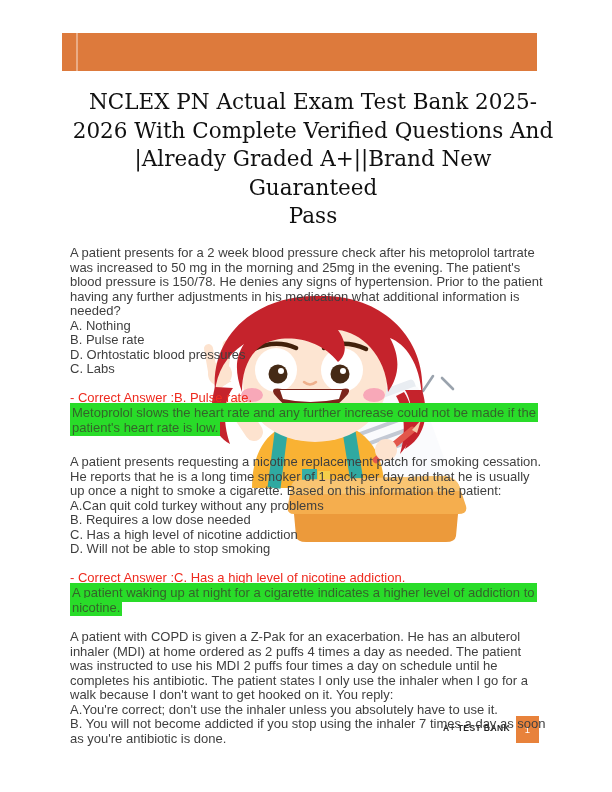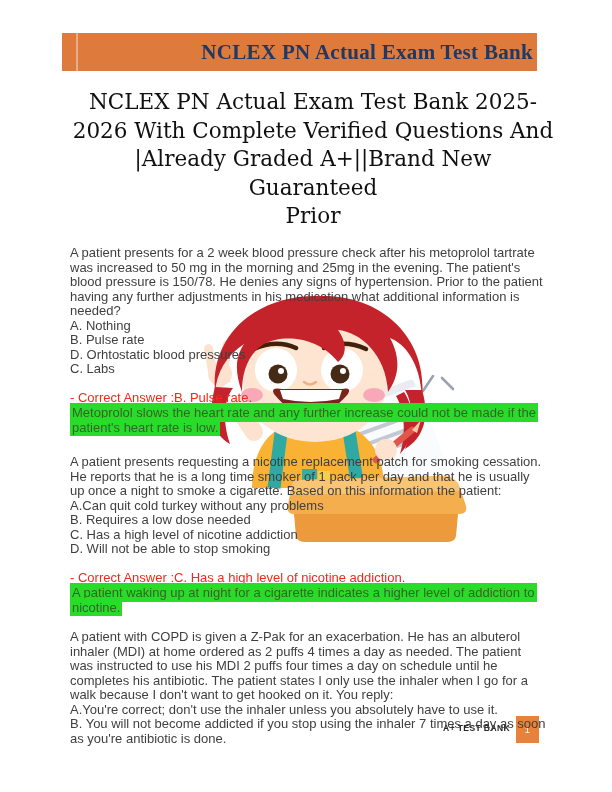--- a/index.html
+++ b/index.html
@@ -54,28 +54,27 @@
     justify-content:center;font-size:9.5px;
   }
 </style>
 </head>
 <body>
 
 <div class="page">
 
   <div class="banner">
     <div class="accent-line"></div>
-    <span class="banner-title">NCLEX PN Actual Exam Test Bank</span>
   </div>
 
   <div class="doc-title" id="doc-title">
       <div>NCLEX PN Actual Exam Test Bank 2025-</div>
       <div>2026 With Complete Verified Questions And</div>
       <div>|Already Graded A+||Brand New Guaranteed</div>
-      <div>Prior</div>
+      <div>Pass</div>
     </div>
 
   <svg class="cartoon" viewBox="0 0 280 260" xmlns="http://www.w3.org/2000/svg" aria-hidden="true">
 
     <g stroke="#9aa3ad" stroke-width="2.6" stroke-linecap="round">
       <line x1="233" y1="99" x2="243" y2="84"></line>
       <line x1="252" y1="86" x2="263" y2="97"></line>
     </g>
 
     <g transform="rotate(-20 195 150)">

